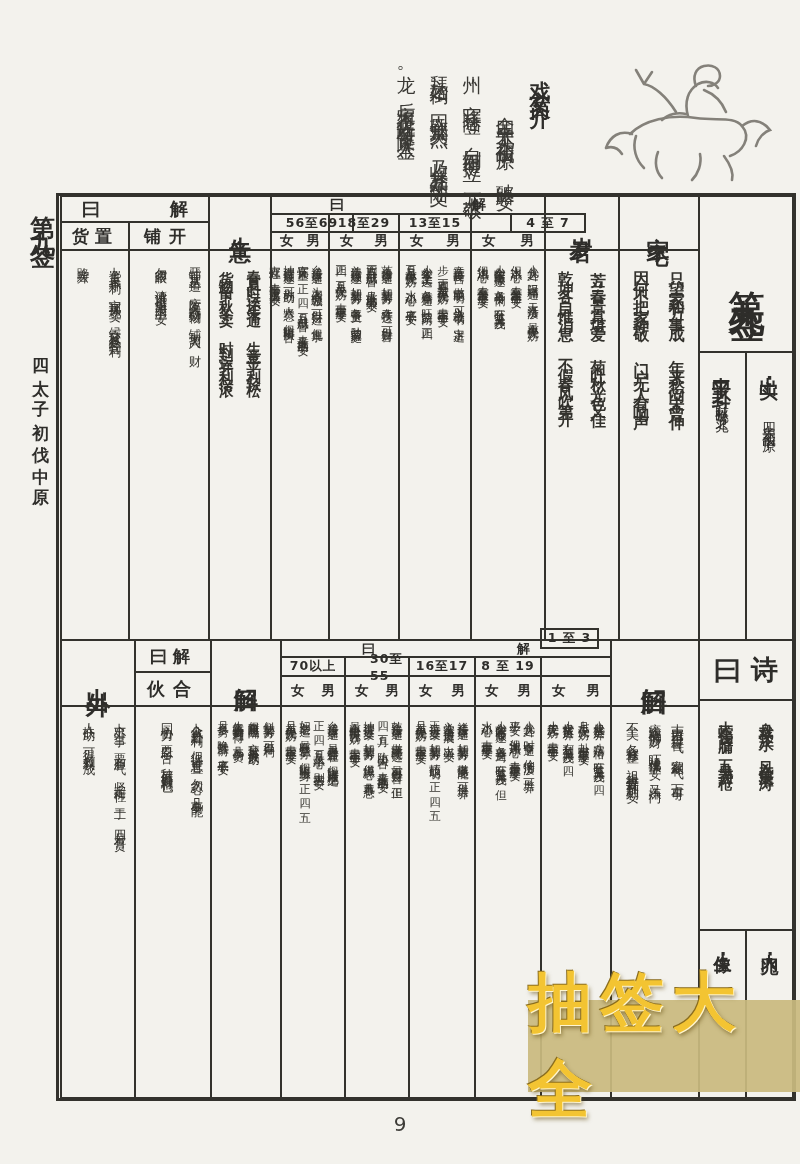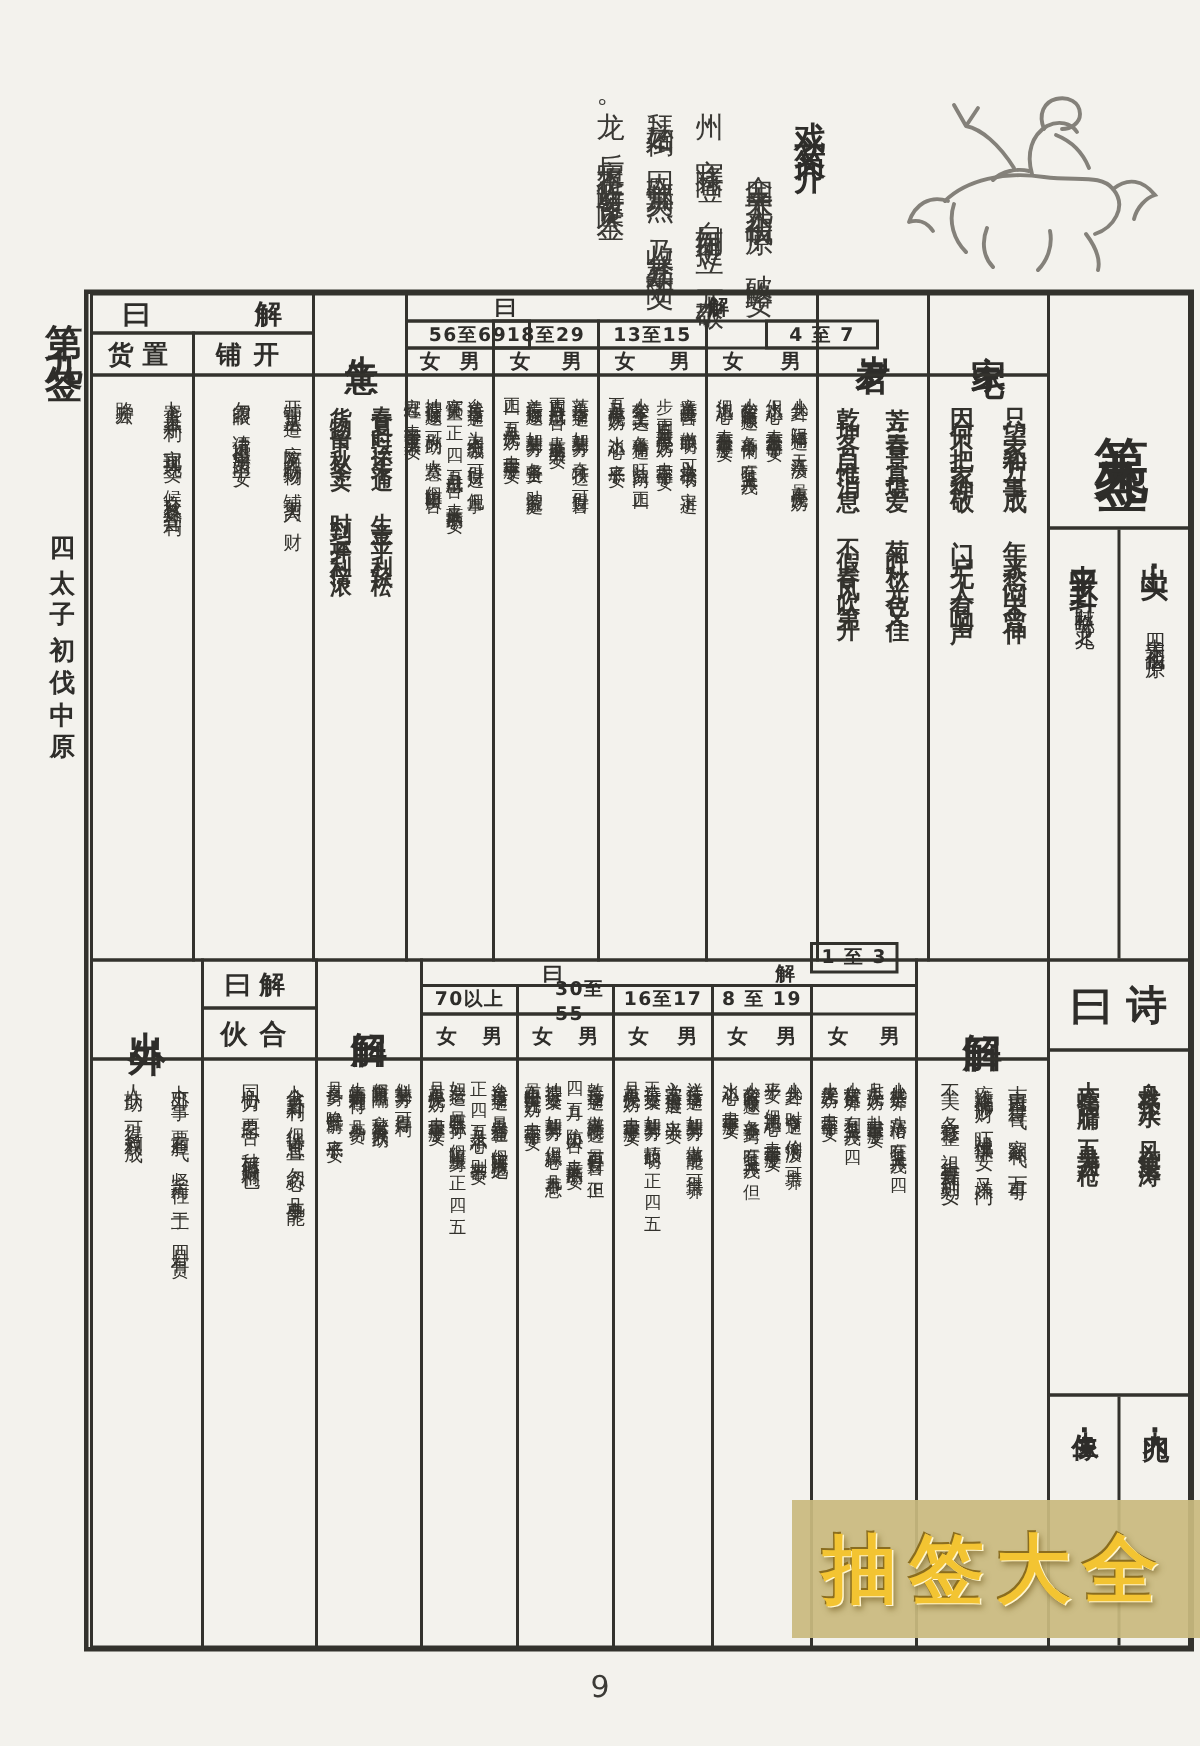--- a/index.html
+++ b/index.html
@@ -19,21 +19,21 @@
   .couplet .ln{font-weight:bold;}
   .bigv{font-weight:bold;letter-spacing:6px;}
   .gspan{font-weight:bold;font-size:13.5px;}
   .rangetxt{font-size:12.5px;font-weight:bold;letter-spacing:1px;}
   .sub-label{font-size:19px;font-weight:bold;letter-spacing:4px;}
   .sub-note{font-size:13.5px;margin-top:16px;letter-spacing:3px;}
   .half{flex:1;display:flex;justify-content:center;padding-top:8px;}
   .halfwrap{display:flex;flex-direction:row-reverse;width:100%;height:100%;}
   .halfwrap .half:first-child{border-left:2px solid #33322d;}
   .watermark{position:absolute;z-index:6;display:flex;align-items:center;justify-content:center;}
-  .watermark span{font-size:50px;font-weight:bold;letter-spacing:8px;
+  .watermark span{font-size:64px;font-weight:bold;letter-spacing:8px;
     text-shadow:1px 1px 0 #fff6cf,-1px -1px 0 #8a6d1f,2px 3px 4px rgba(92,70,8,.55);}
   .pageno{position:absolute;left:0;right:0;text-align:center;font-size:20px;color:#3c3b37;}
 </style>
 </head>
 <body>
 
 <div class="abs vtxt" style="left:58px;top:60px;width:464px;height:132px;font-size:19px;line-height:33px;letter-spacing:4px;text-indent:2.2em;color:#3a3935;">金四太子兀术初伐中原,破路安州,守将陆登,自刎而挺立,兀术敬拜之始倒。因敬其英烈,乃收养其幼子陆文龙。后宋将王佐断臂诈降入金,</div>
 
 <div class="abs vtxt bigv" style="left:526px;top:64px;height:130px;font-size:21px;letter-spacing:9px;">戏文简介</div>
 

